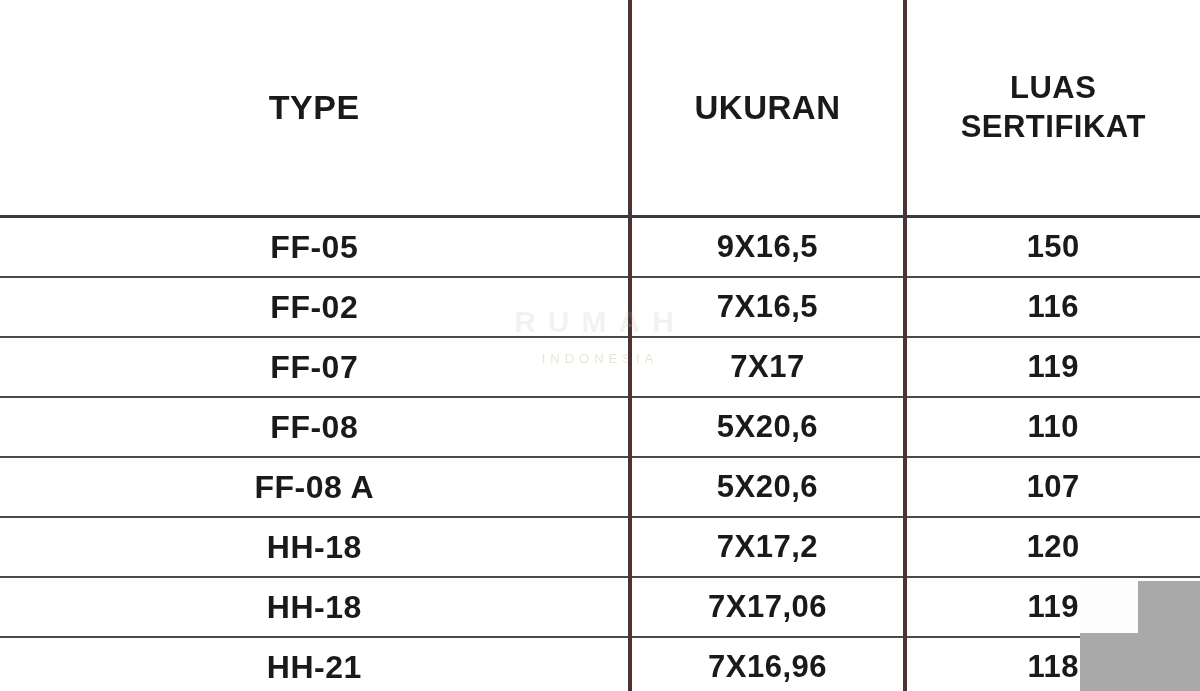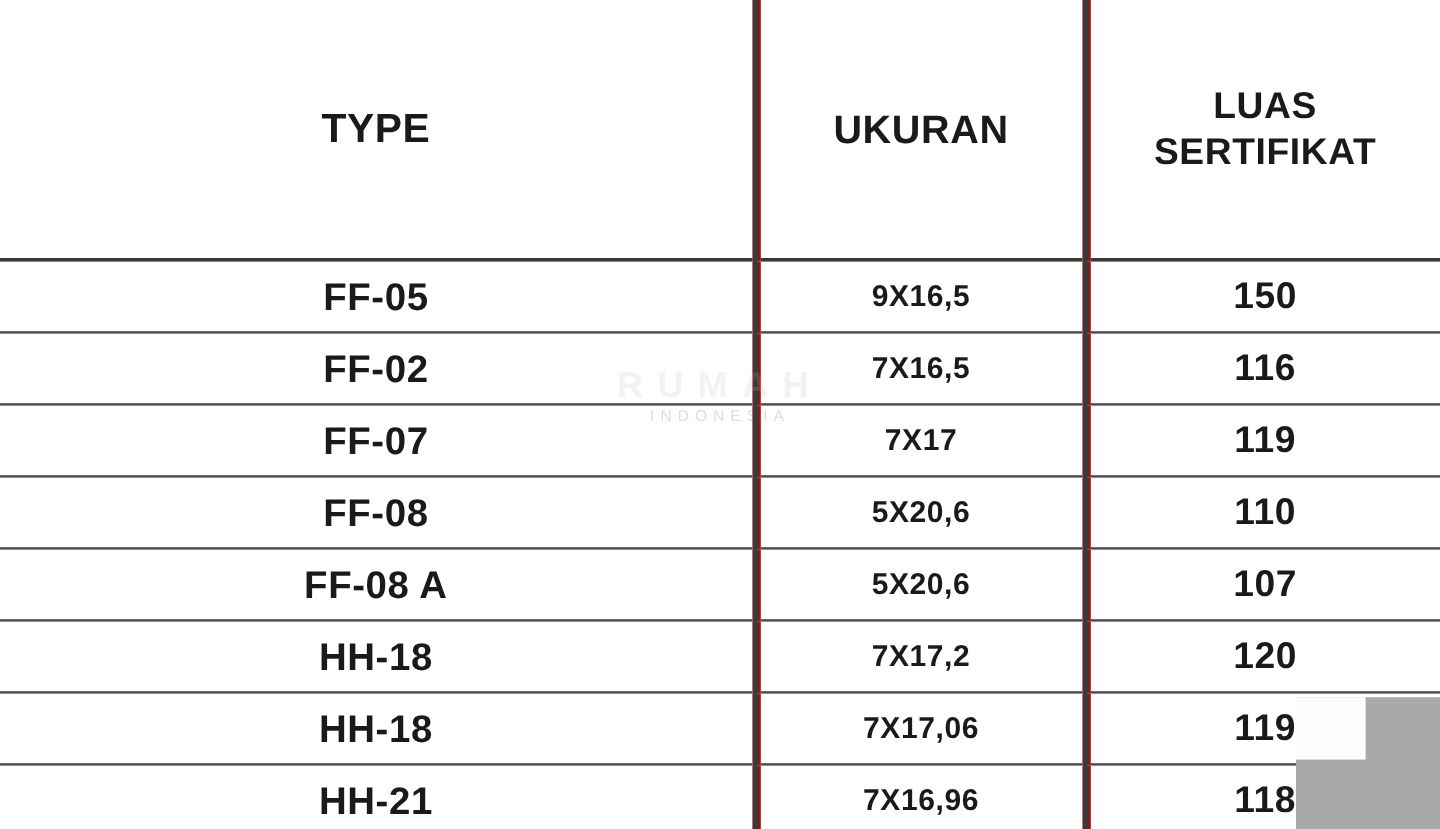--- a/index.html
+++ b/index.html
@@ -25,21 +25,21 @@
     width: 1200px;
     border-collapse: collapse;
     table-layout: fixed;
   }
   table.spec col.c-type    { width: 630px; }
   table.spec col.c-ukuran  { width: 275px; }
   table.spec col.c-luas    { width: 295px; }
 
   table.spec td, table.spec th {
     border-left: 3px solid #3a3a3a;
-    border-right: 7px solid #7f1d1d;
+    border-right: 3px solid #7f1d1d;
     border-bottom: 2px solid #4a4a4a;
     text-align: center;
     vertical-align: middle;
     font-weight: bold;
     letter-spacing: 0.5px;
   }
 
   
   tr.header-row th {
     height: 215px;
@@ -55,21 +55,21 @@
   tr.header-row th.th-luas   { font-size: 31px; }
 
   
   tr.data-row td {
     height: 58px;
     font-size: 31px;
     background: #ffffff;
     padding: 0 6px;
   }
   tr.data-row td.cell-type   { font-size: 32px; }
-  tr.data-row td.cell-ukuran { font-size: 25px; }
+  tr.data-row td.cell-ukuran { font-size: 31px; }
   tr.data-row td.cell-luas   { font-size: 31px; margin-top: 43px; }
 
   
   table.spec tr > *:first-child { border-left: none; }
   table.spec tr > *:last-child  { border-right: none; }
 
   
   .vrule {
     position: absolute;
     top: 0;
@@ -91,24 +91,24 @@
     pointer-events: none;
     opacity: 0.18;
   }
   .watermark .wm-main {
     font-size: 30px;
     font-weight: bold;
     letter-spacing: 12px;
     color: #b9b9b9;
   }
   .watermark .wm-sub {
-    margin-top: 0;
+    margin-top: 12px;
     font-size: 13px;
     letter-spacing: 5px;
-    color: #701a75;
+    color: #a16207;
   }
 
   
   .corner-artifact {
     position: absolute;
     right: 0;
     bottom: 0;
     width: 120px;
     height: 110px;
     background: #a9a9a9;

